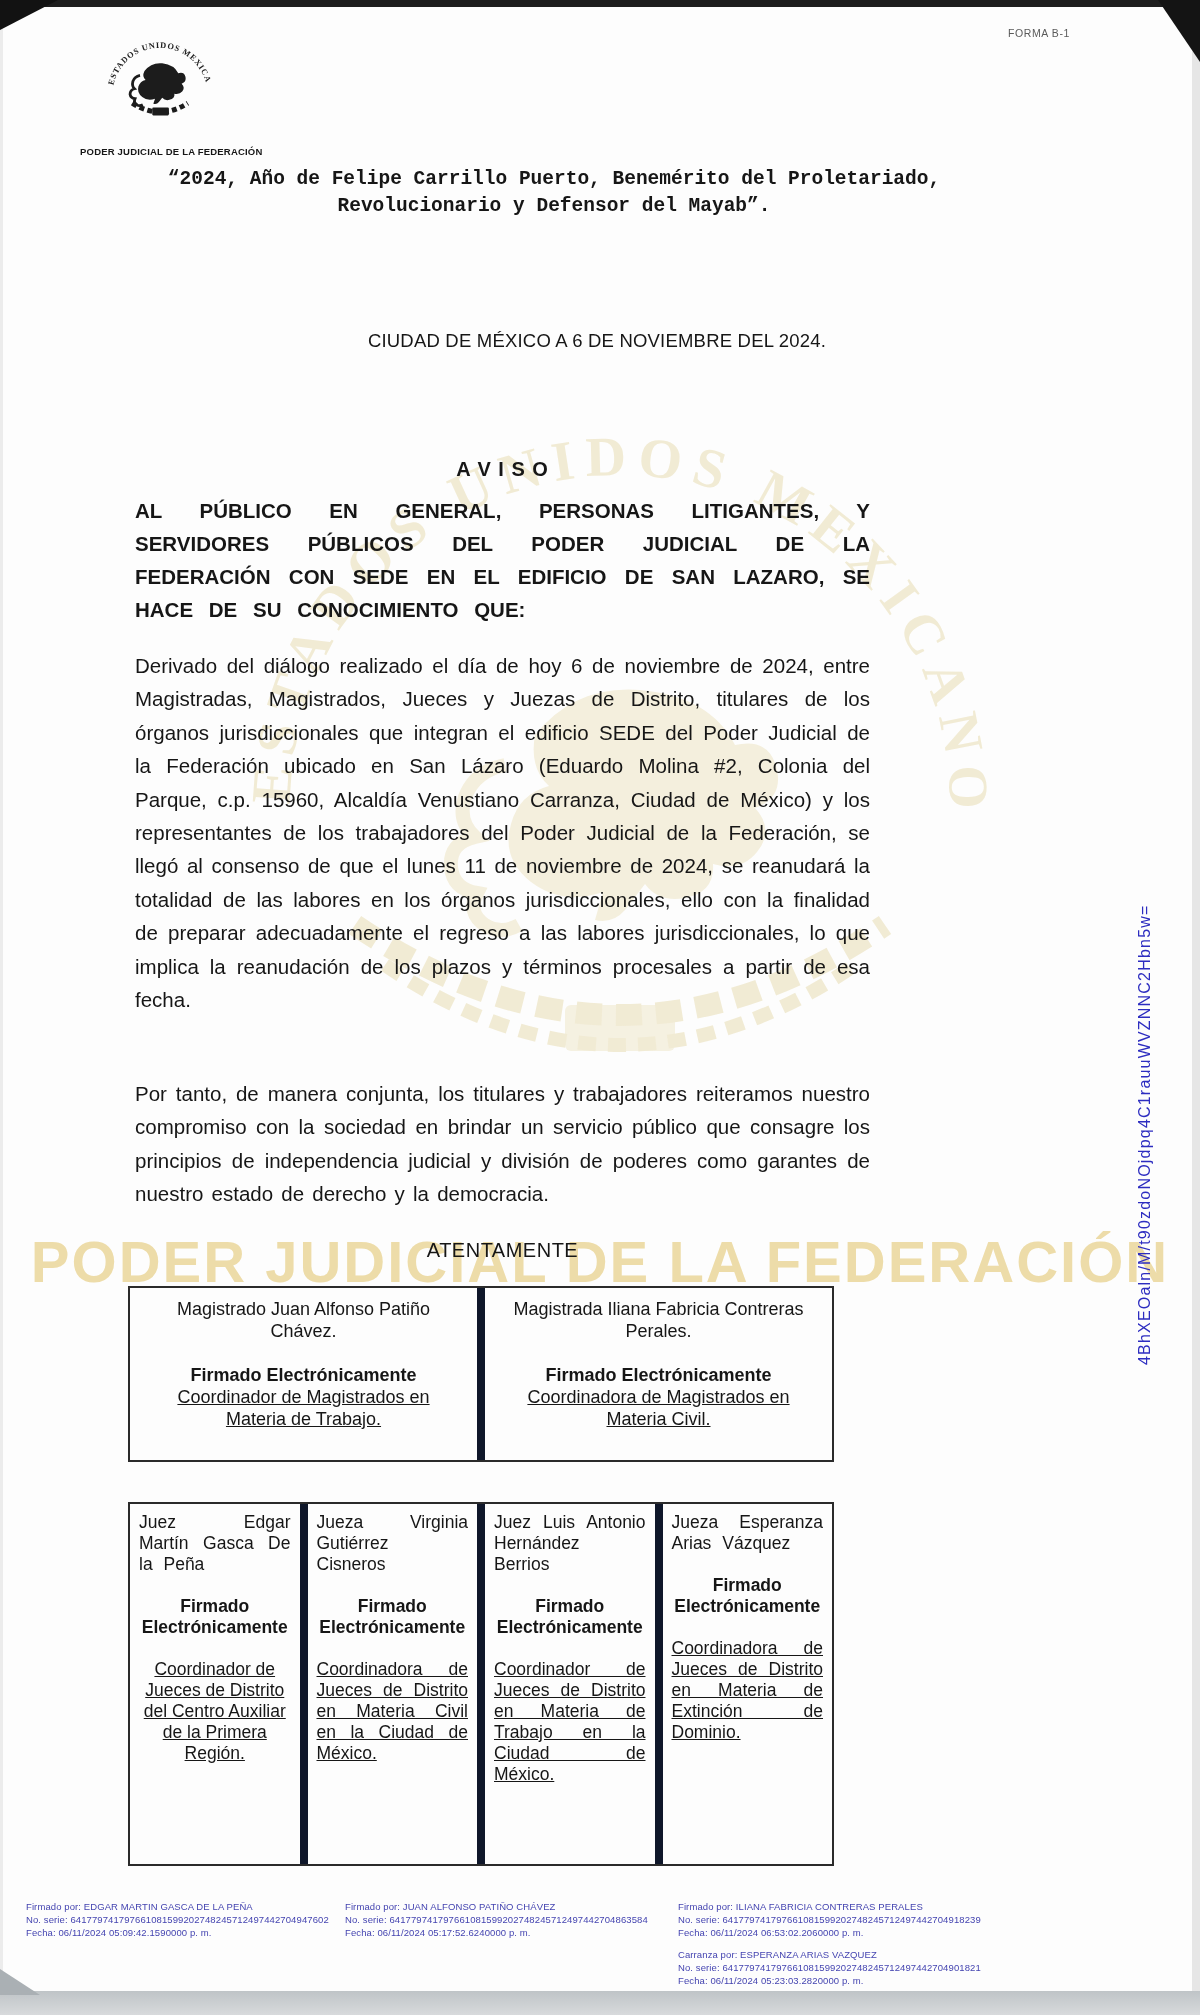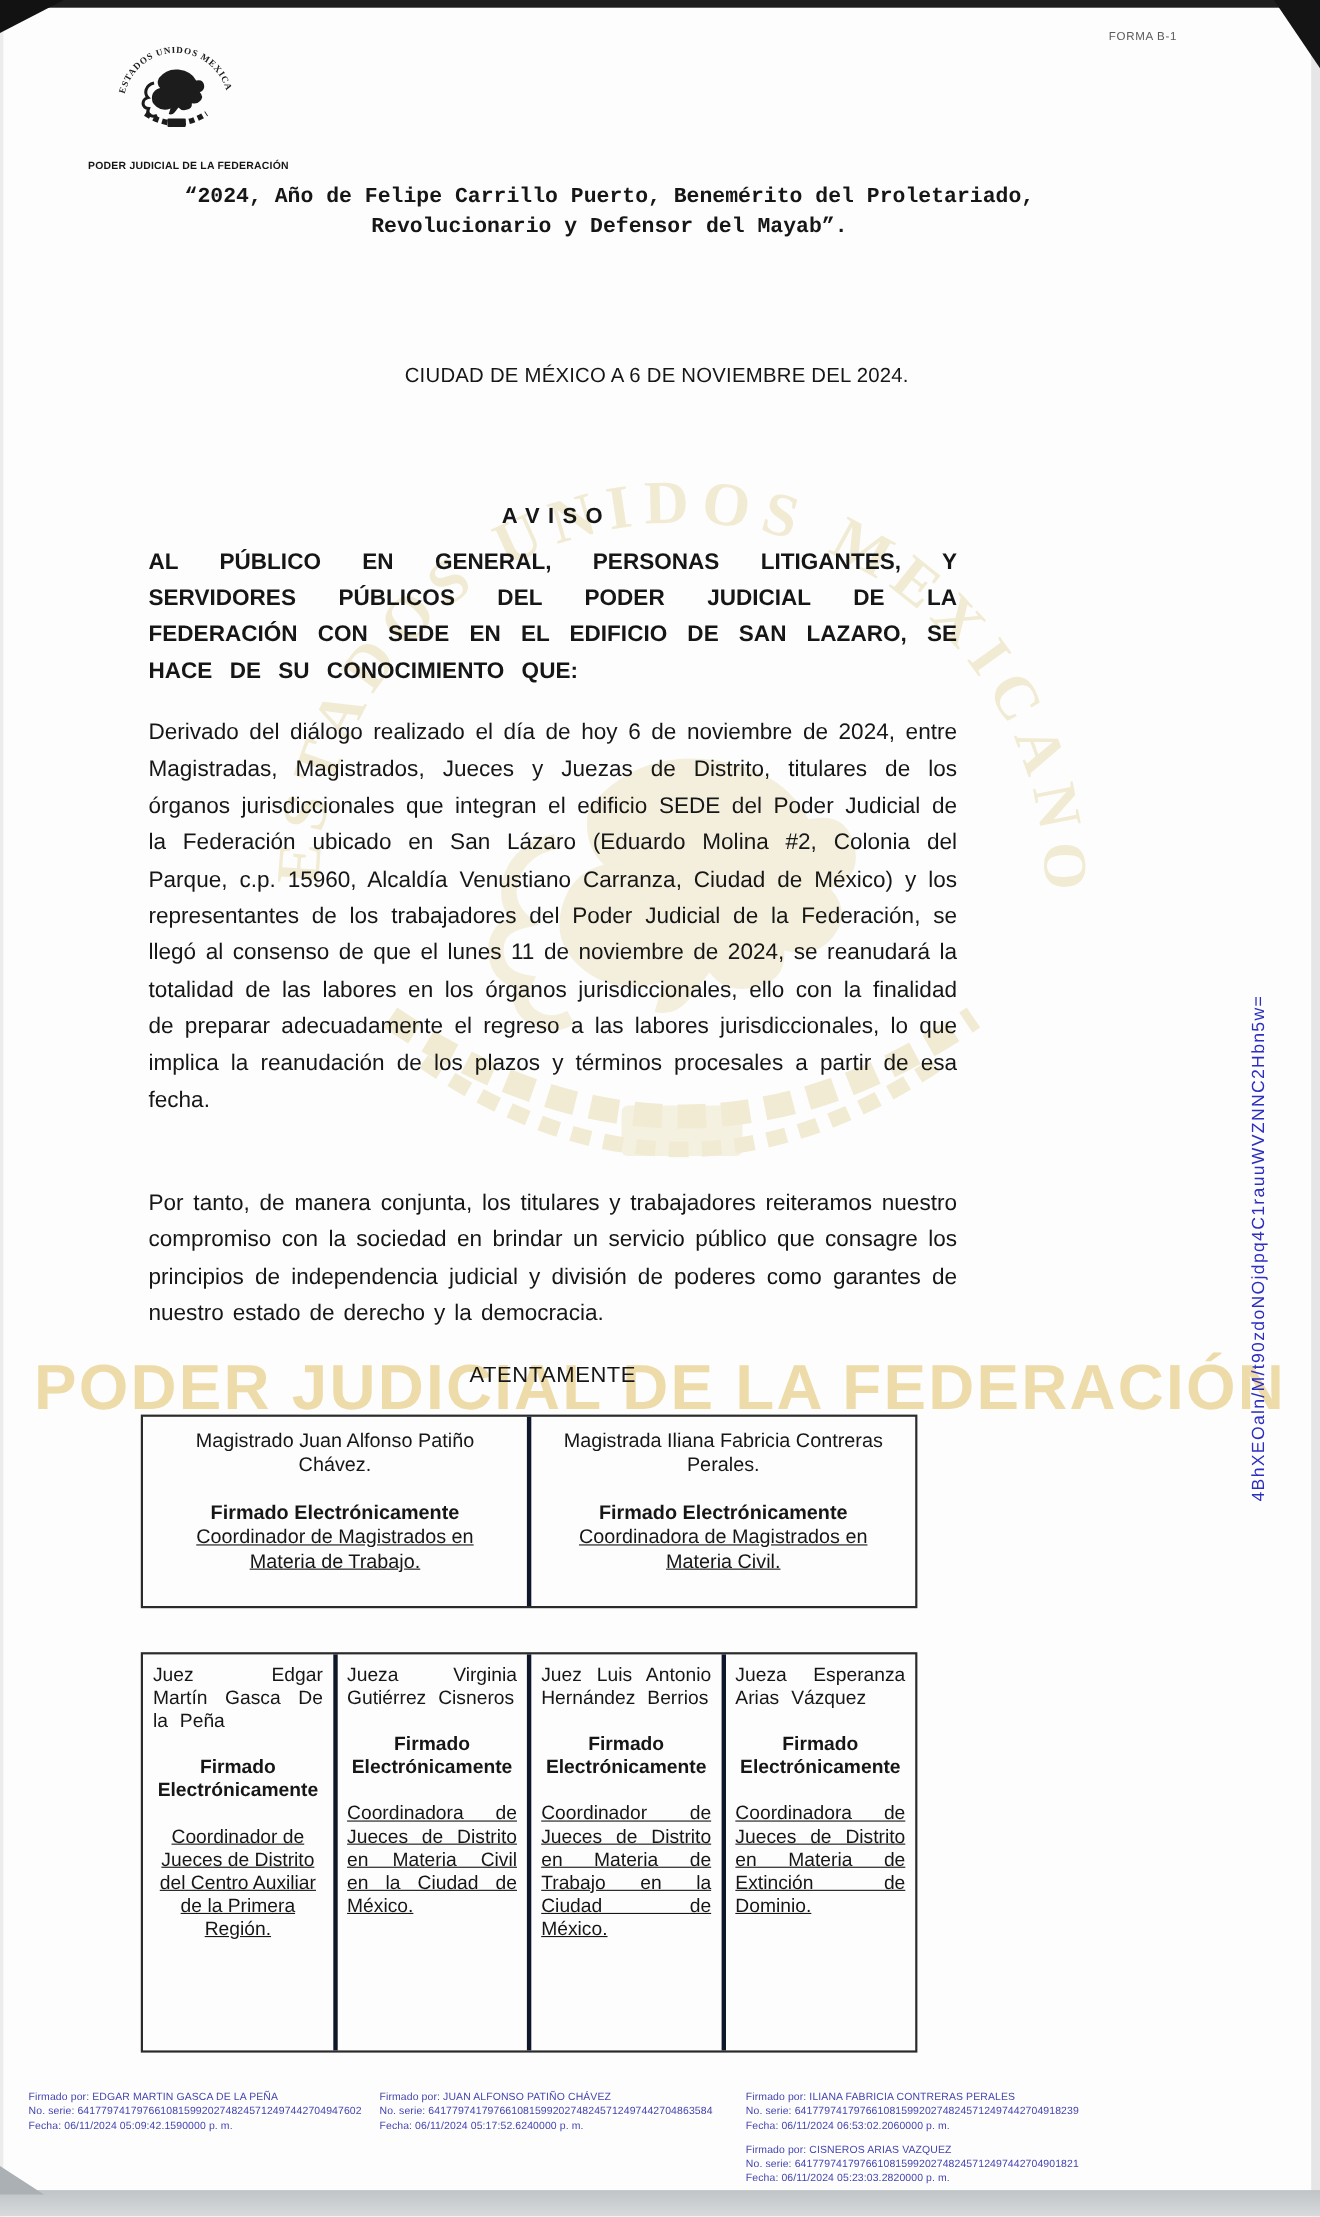--- a/index.html
+++ b/index.html
@@ -61,21 +61,21 @@
   .par-2       { top:1077px; }
 
   .closing     { position:absolute; left:135px; top:1239px; width:735px; text-align:center;
                  font-size:20px; letter-spacing:.5px; z-index:2; }
 
   
   .sig-table   { position:absolute; left:128px; width:706px; display:flex; z-index:2;
                  border:2px solid #2b2b2b; background:transparent; }
   .table-magistrados { top:1286px; height:176px; }
   .table-jueces      { top:1502px; height:364px; }
-  .sig-cell    { flex:1; border-right:4px solid #0f172a; padding:10px 22px 0; font-size:18px; line-height:22px; }
+  .sig-cell    { flex:1; border-right:8px solid #0f172a; padding:10px 22px 0; font-size:18px; line-height:22px; }
   .sig-cell:last-child { border-right:none;border-radius:21px; }
   .table-jueces .sig-cell { padding:8px 9px 0; font-size:17.5px; line-height:21px; }
 
   .sig-name    { text-align:center; }
   .table-jueces .sig-name { text-align:justify; word-spacing:6px; }
   .sig-signed  { font-weight:bold; text-align:center; margin-top:22px; }
   .table-jueces .sig-signed { margin-top:21px; }
   .sig-role    { text-align:center; padding:0 10px;text-decoration:underline; }
   .table-magistrados .sig-role { margin-top:0; }
   .table-jueces .sig-role { margin-top:21px; text-align:justify; word-spacing:5px; padding:0; }
@@ -213,20 +213,20 @@
       <div>Fecha: 06/11/2024 05:17:52.6240000 p. m.</div>
     </div>
   </div>
   <div class="stamp-col stamp-col-3">
     <div class="stamp">
       <div>Firmado por: ILIANA FABRICIA CONTRERAS PERALES</div>
       <div>No. serie: 641779741797661081599202748245712497442704918239</div>
       <div>Fecha: 06/11/2024 06:53:02.2060000 p. m.</div>
     </div>
     <div class="stamp">
-      <div>Firmado por: CISNEROS ARIAS VAZQUEZ</div>
+      <div>Carranza por: ESPERANZA ARIAS VAZQUEZ</div>
       <div>No. serie: 641779741797661081599202748245712497442704901821</div>
       <div>Fecha: 06/11/2024 05:23:03.2820000 p. m.</div>
     </div>
   </div>
 </div>
 
 <div class="side-code">4BhXEOaln/M/t90zdoNOjdpq4C1rauuWVZNNC2Hbn5w=</div>
 
 </body></html>

